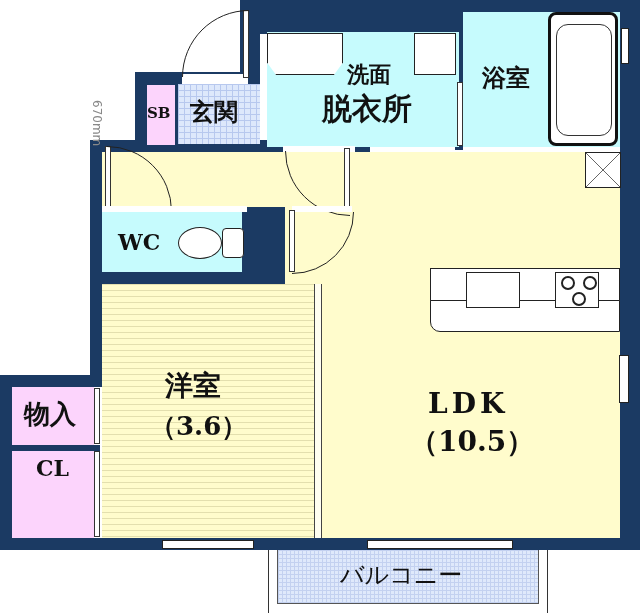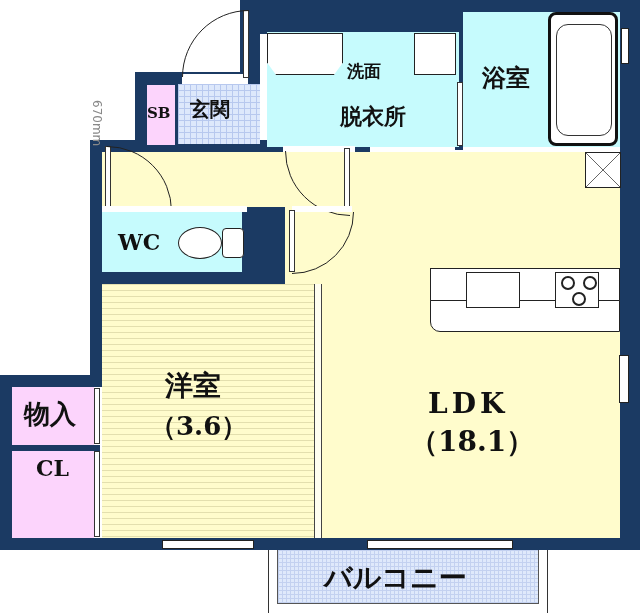--- a/index.html
+++ b/index.html
@@ -39,25 +39,25 @@
 <div class="wall" style="left:240px;top:0;width:20px;height:150px;"></div>
 <div class="wall" style="left:90px;top:140px;width:280px;height:12px;"></div>
 <div class="wall" style="left:90px;top:205px;width:195px;height:80px;"></div>
 <div class="wall" style="left:90px;top:272px;width:230px;height:12px;"></div>
 <div class="wall" style="left:455px;top:0;width:8px;height:150px;"></div>
 
 <div class="room pink" style="left:147px;top:85px;width:28px;height:60px;"></div>
 <div class="label" style="left:147px;top:105px;font-size:15px;">SB</div>
 
 <div class="room tile" style="left:178px;top:84px;width:82px;height:60px;"></div>
-<div class="label" style="left:190px;top:98px;font-size:20px;">玄関</div>
+<div class="label" style="left:190px;top:98px;font-size:24px;">玄関</div>
 
 <div class="room cyan" style="left:267px;top:32px;width:192px;height:115px;"></div>
-<div class="label" style="left:347px;top:62px;font-size:17px;">洗面</div>
-<div class="label" style="left:340px;top:92px;font-size:22px;margin-top:12px;">脱衣所</div>
+<div class="label" style="left:347px;top:62px;font-size:22px;">洗面</div>
+<div class="label" style="left:322px;top:92px;font-size:30px;">脱衣所</div>
 
 <div class="room cyan" style="left:463px;top:12px;width:157px;height:135px;"></div>
 <div class="label" style="left:482px;top:64px;font-size:24px;">浴室</div>
 
 <div class="room cream" style="left:102px;top:152px;width:250px;height:55px;"></div>
 
 <div class="room cyan" style="left:102px;top:212px;width:140px;height:60px;"></div>
 <div class="label" style="left:118px;top:230px;font-size:22px;">WC</div>
 
 <div class="room cream" style="left:285px;top:152px;width:335px;height:386px;"></div>
@@ -67,25 +67,25 @@
 <div class="label" style="left:165px;top:370px;font-size:28px;">洋室</div>
 <div class="label" style="left:150px;top:412px;font-size:26px;">（3.6）</div>
 
 <div class="room pink" style="left:12px;top:387px;width:82px;height:58px;"></div>
 <div class="label" style="left:24px;top:400px;font-size:26px;">物入</div>
 <div class="wall" style="left:12px;top:445px;width:88px;height:6px;"></div>
 <div class="room pink" style="left:12px;top:451px;width:82px;height:87px;"></div>
 <div class="label" style="left:36px;top:456px;font-size:22px;">CL</div>
 
 <div class="label" style="left:428px;top:388px;font-size:28px;letter-spacing:4px;">LDK</div>
-<div class="label" style="left:410px;top:426px;font-size:28px;">（18.1）</div>
+<div class="label" style="left:410px;top:426px;font-size:28px;">（10.5）</div>
 
 <div class="abs" style="left:268px;top:550px;width:280px;height:63px;border-left:1px solid #333;border-right:1px solid #333;box-sizing:border-box;"></div>
 <div class="room tile-fine" style="left:277px;top:550px;width:262px;height:54px;border:1px solid #555;border-top:none;box-sizing:border-box;"></div>
-<div class="label" style="left:324px;top:562px;font-size:28px;font-weight:bold;">バルコニー</div>
+<div class="label" style="left:340px;top:562px;font-size:24px;font-weight:normal;">バルコニー</div>
 
 <div class="abs" style="left:104px;top:100px;transform:rotate(90deg);transform-origin:left top;font-family:'DejaVu Sans',sans-serif;font-size:12px;color:#888;">670mm</div>
 
 <div class="white-open" style="left:182px;top:74px;width:66px;height:10px;"></div>
 <div class="door-leaf" style="left:243px;top:10px;width:6px;height:68px;"></div>
 <div class="arc" style="left:182px;top:10px;width:134px;height:134px;border-radius:50%;clip-path:polygon(0 0,50% 0,50% 50%,0 50%);border-color:#222;"></div>
 
 <div class="white-open" style="left:283px;top:146px;width:72px;height:6px;"></div>
 <div class="door-leaf" style="left:344px;top:148px;width:6px;height:62px;"></div>
 <div class="arc" style="left:285px;top:86px;width:130px;height:130px;border-radius:50%;clip-path:polygon(0 50%,50% 50%,50% 100%,0 100%);"></div>

